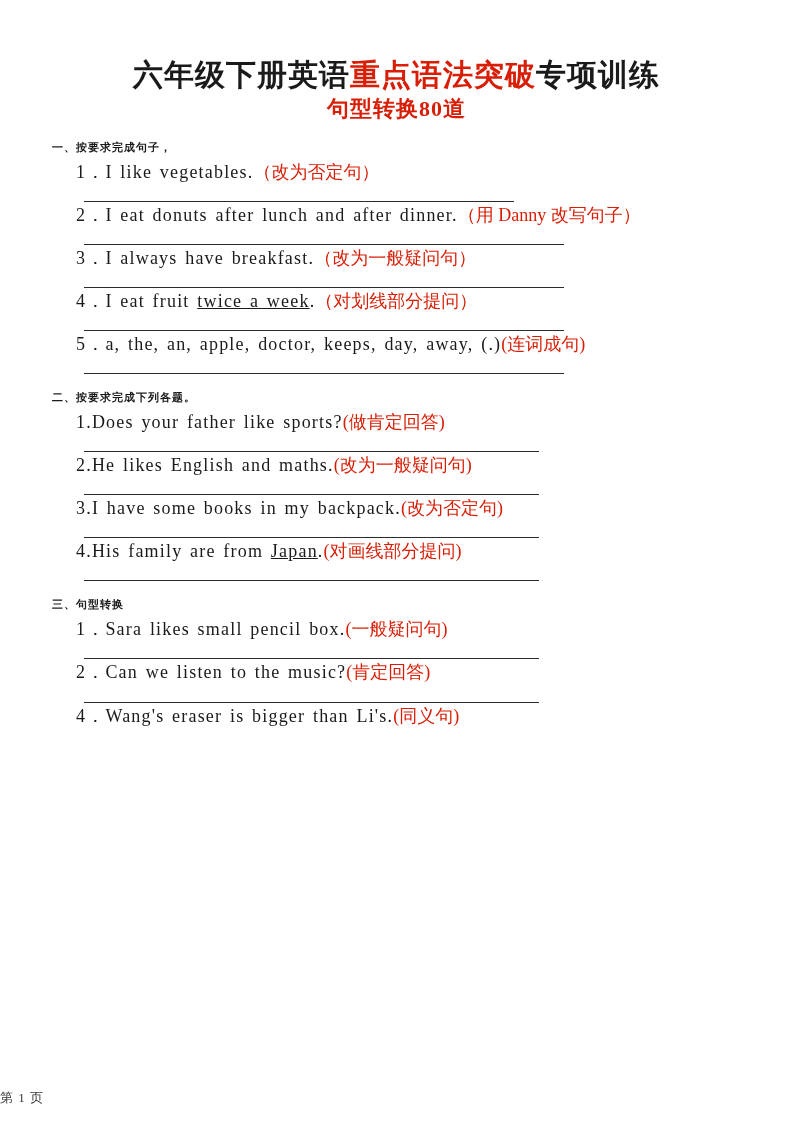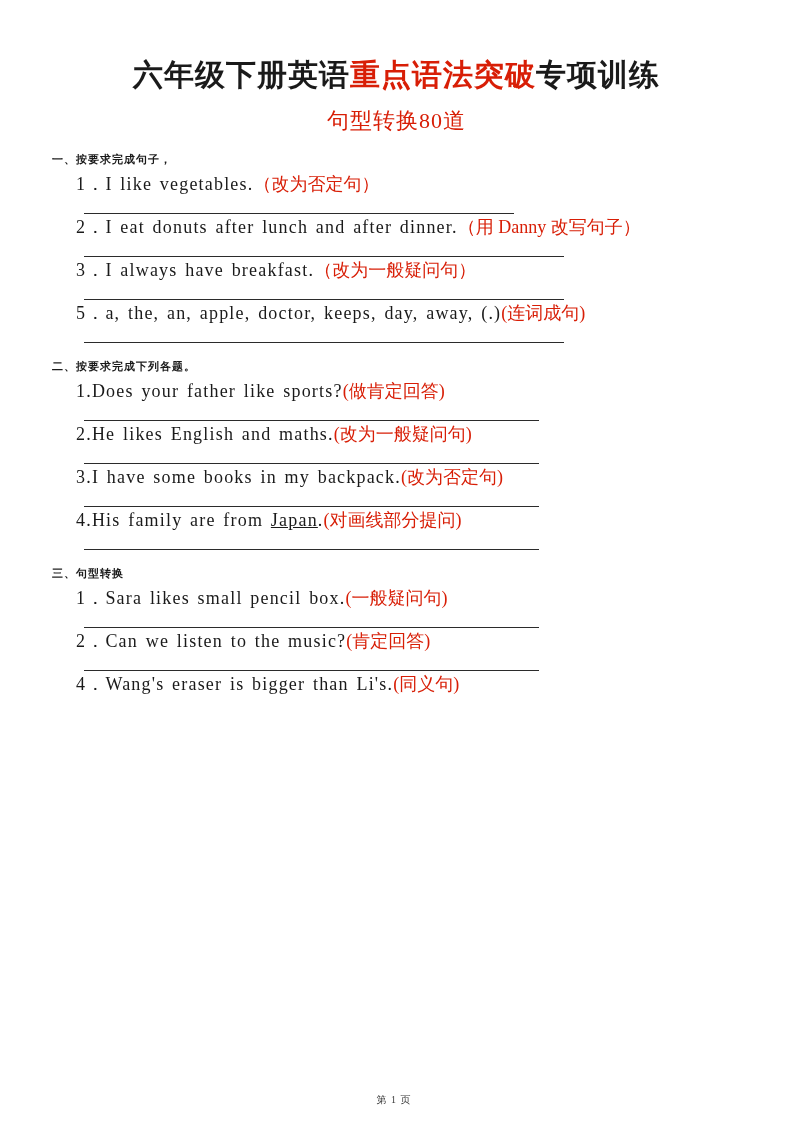--- a/index.html
+++ b/index.html
@@ -33,22 +33,21 @@
     line-height: 1.25;
     font-family: "Liberation Serif", serif;
   }
   .doc-title .red {
     color: #d81e06;
   }
   .doc-subtitle {
     text-align: center;
     color: #d81e06;
     font-size: 22px;
-    font-weight: normal;
-    margin-top: 12px;
+    font-weight: bold;
     letter-spacing: 1px;
   }
 
   
   .section {
     margin-top: 16px;
   }
   .section-heading {
     font-size: 11px;
     font-weight: bold;
@@ -87,22 +86,21 @@
   .answer-line.w1 { width: 430px; }
   .answer-line.w2 { width: 480px; }
   .answer-line.w3 { width: 455px; }
 
   
   .footer {
     position: absolute;
     left: 0;
     right: 5px;
     bottom: 14px;
-    text-align: center;
-    font-size: 10px;
+    font-size: 13px;
     color: #3a3a3a;
     letter-spacing: 1px;
   }
 </style>
 </head>
 <body>
 
 <div class="page">
 
   <h1 class="doc-title">
@@ -118,20 +116,24 @@
           <li class="q-item">
             <div class="q-text"><span>1．</span><span>I  like  vegetables.</span><span class="cn">（改为否定句）</span></div>
             <div class="answer-line w1"></div>
           </li>
           <li class="q-item">
             <div class="q-text"><span>2．</span><span>I  eat donuts  after lunch  and  after  dinner.</span><span class="cn">（用 Danny 改写句子）</span></div>
             <div class="answer-line w2"></div>
           </li>
           <li class="q-item">
             <div class="q-text"><span>3．</span><span>I  always  have  breakfast.</span><span class="cn">（改为一般疑问句）</span></div>
+            <div class="answer-line w2"></div>
+          </li>
+          <li class="q-item">
+            <div class="q-text"><span>4．</span><span>I  eat  fruit </span><span class="u">twice  a  week</span><span>.</span><span class="cn">（对划线部分提问）</span></div>
             <div class="answer-line w2"></div>
           </li>
           <li class="q-item">
             <div class="q-text"><span>5．</span><span>a,  the,  an,  apple,  doctor,  keeps,  day,  away,  (.)</span><span class="cn">(连词成句)</span></div>
             <div class="answer-line w2"></div>
           </li>
         </ul>
       </div>
       <div class="section">
         <div class="section-heading">二、按要求完成下列各题。</div>

